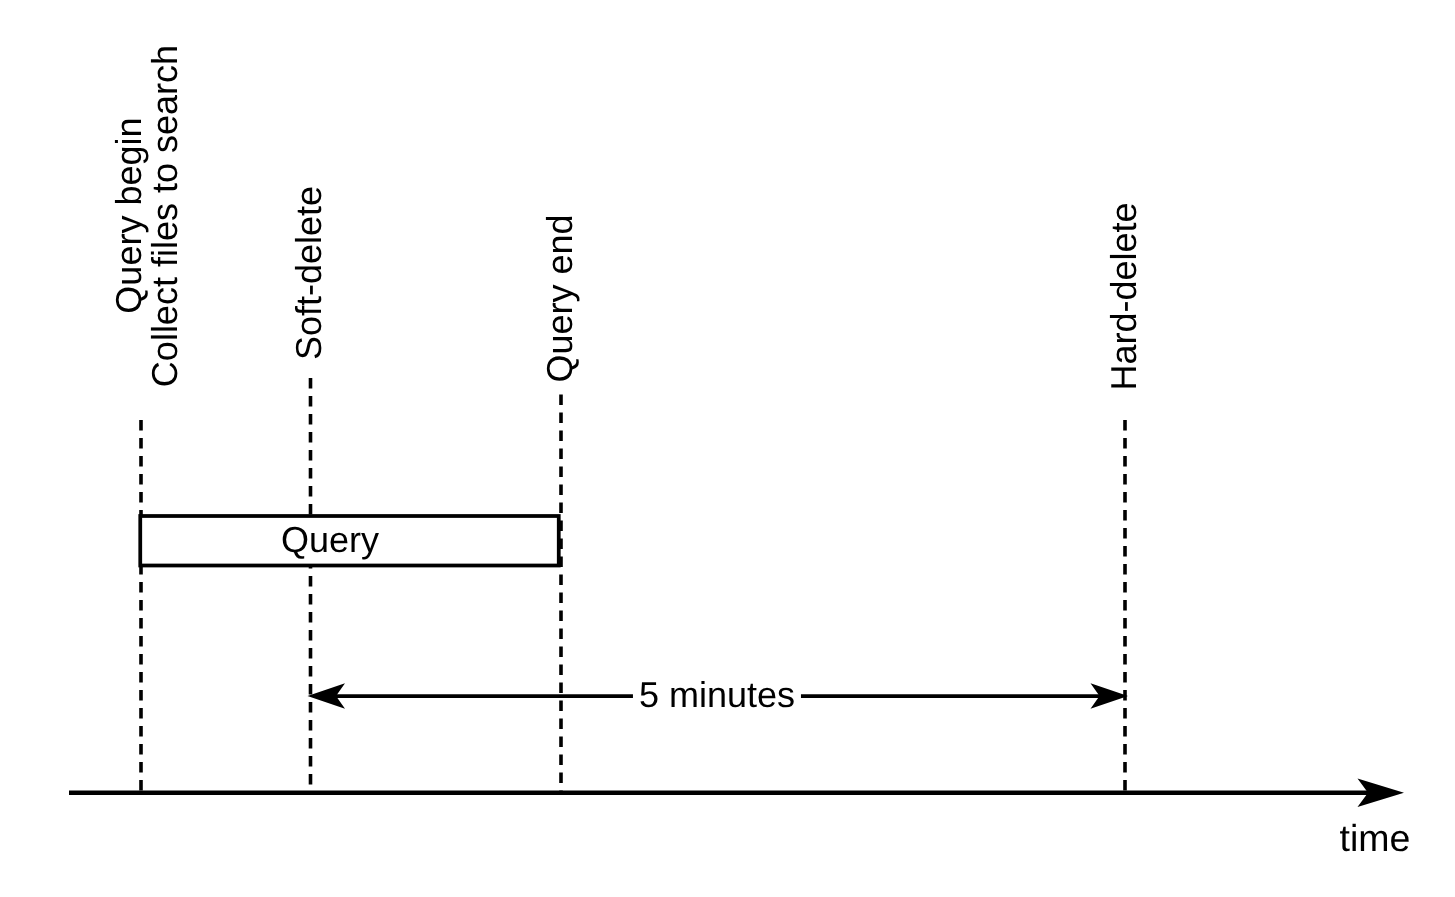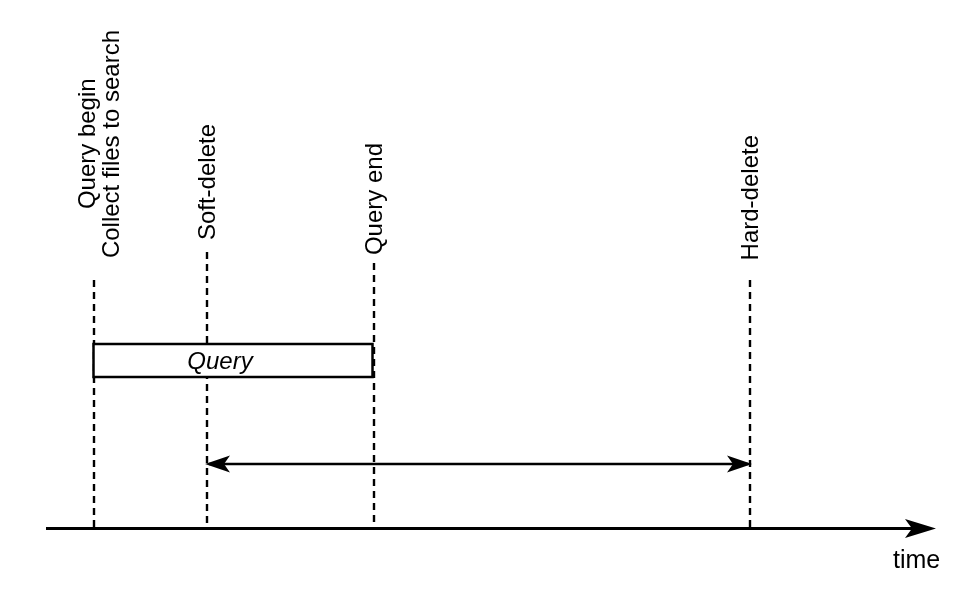--- a/index.html
+++ b/index.html
@@ -58,21 +58,20 @@
   }
   .box-label {
     position: absolute;
     left: 80px;
     top: 344px;
     width: 280px;
     height: 33px;
     line-height: 33px;
     text-align: center;
     font-size: 24px;
-    font-style: italic;
   }
   .duration-label {
     position: absolute;
     left: 478px;
     top: 464px;
     transform: translate(-50%, -50%);
     background: #ffffff;
     padding: 0 4px;
     font-size: 24px;
     white-space: nowrap;
@@ -114,16 +113,17 @@
   </div>
 
   <div class="vlabel" style="left:195px; bottom:358px;">Soft-delete</div>
 
   <div class="vlabel" style="left:362px; bottom:343px;">Query end</div>
 
   <div class="vlabel" style="left:738px; bottom:338px;">Hard-delete</div>
 
   <div class="box-label">Query</div>
 
+  <div class="duration-label">5 minutes</div>
 
   <div class="axis-label">time</div>
 
 </div>
 
 </body></html>

